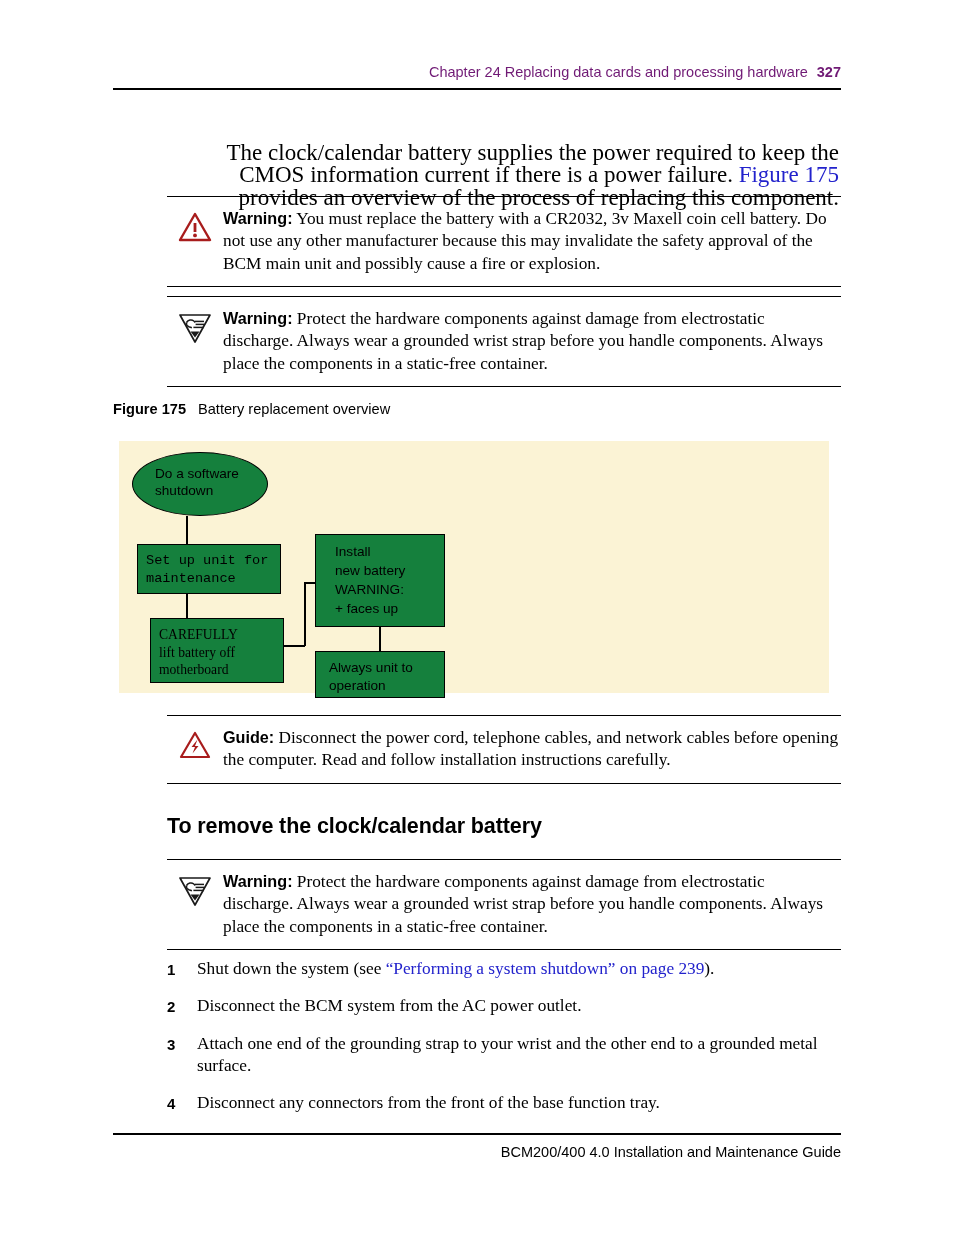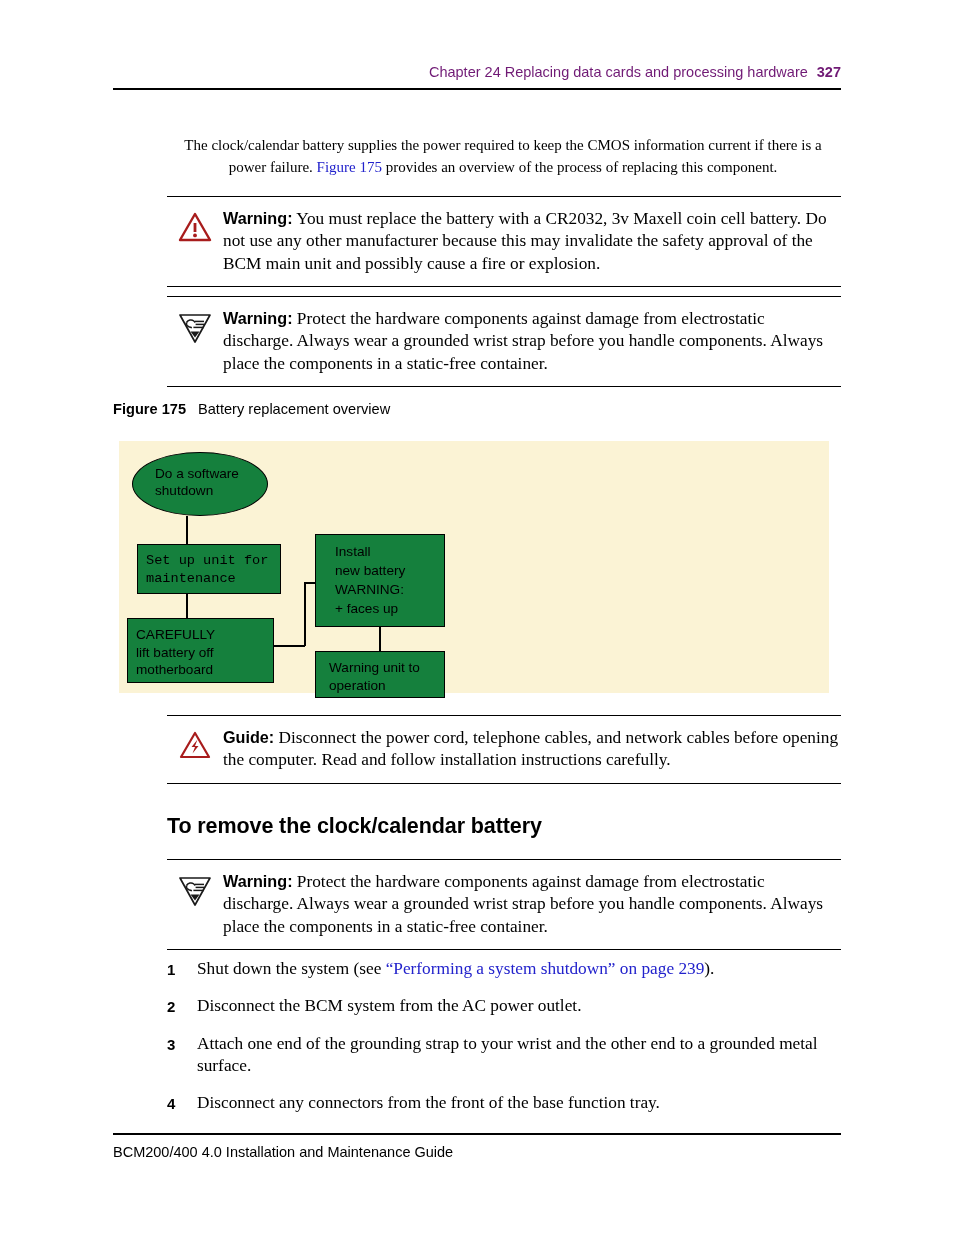--- a/index.html
+++ b/index.html
@@ -37,23 +37,23 @@
     height: 2px;
     background: #000;
   }
 
   
   .intro-para {
     position: absolute;
     left: 167px;
     top: 119px;
     width: 672px;
-    font-size: 15px;
+    font-size: 23px;
     line-height: 22.4px;
-    text-align: center;
+    text-align: right;
   }
   .link { color: #2222cc; }
 
   
   .admon {
     position: absolute;
     left: 167px;
     width: 674px;
     border-top: 1.6px solid #000;
     border-bottom: 1.6px solid #000;
@@ -178,20 +178,21 @@
     top: 1133px;
     width: 728px;
     height: 2px;
     background: #000;
   }
   .page-footer {
     position: absolute;
     left: 113px;
     top: 1144px;
     width: 728px;
+    text-align: right;
     font-family: "Liberation Sans", sans-serif;
     font-size: 14.5px;
   }
 
   svg { display: block; }
 </style>
 </head>
 <body>
 
 <div class="page-header">
@@ -257,35 +258,35 @@
         <div>Do a software</div>
         <div>shutdown</div>
       </div>
     </div>
 
     <div class="fc-node" style="left:18px; top:103px; width:144px; height:50px;font-family:Liberation Mono, monospace;">
       <div>Set up unit for</div>
       <div>maintenance</div>
     </div>
 
-    <div class="fc-node" style="left:8px; top:177px; width:147px; height:65px;">
+    <div class="fc-node" style="left:31px; top:177px; width:134px; height:65px;font-family:Liberation Serif, serif;">
       <div>CAREFULLY</div>
       <div>lift battery off</div>
       <div>motherboard</div>
     </div>
 
     <div class="fc-node" style="left:196px; top:93px; width:130px; height:93px; line-height:19px;padding-left:19px;">
       <div>Install</div>
       <div>new battery</div>
       <div>WARNING:</div>
       <div>+ faces up</div>
     </div>
 
     <div class="fc-node" style="left:196px; top:210px; width:130px; height:47px; padding-left:13px;">
-      <div>Warning unit to</div>
+      <div>Always unit to</div>
       <div>operation</div>
     </div>
 
   </div>
 </div>
 
 <div class="admon" style="top:715px;">
   <div class="admon-inner">
     <div class="admon-icon">
       <svg width="32" height="30" viewBox="0 0 32 30" aria-hidden="true">

